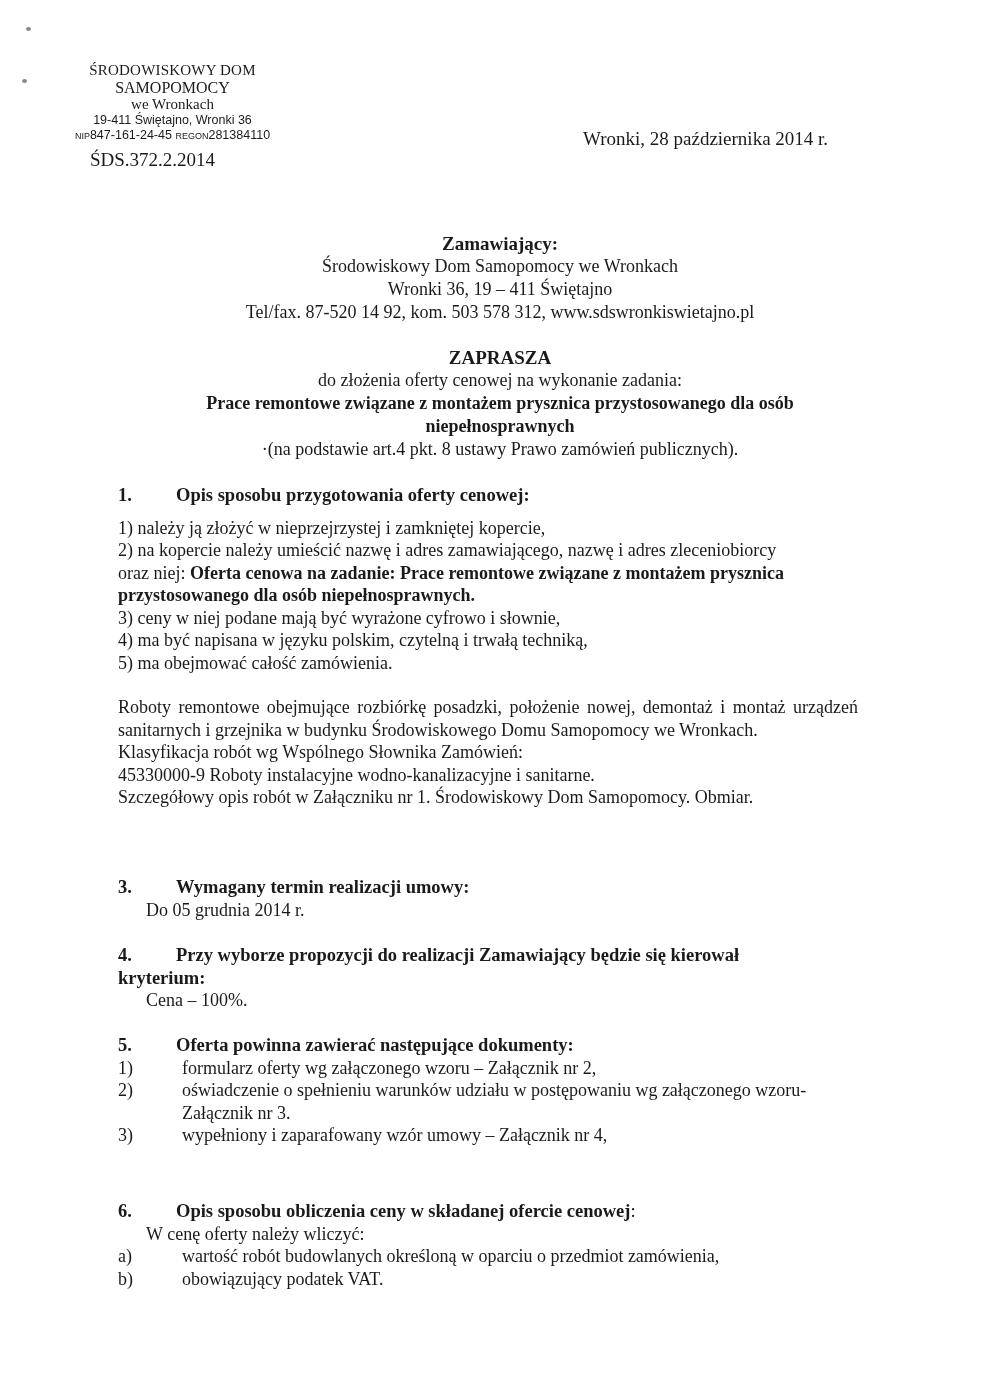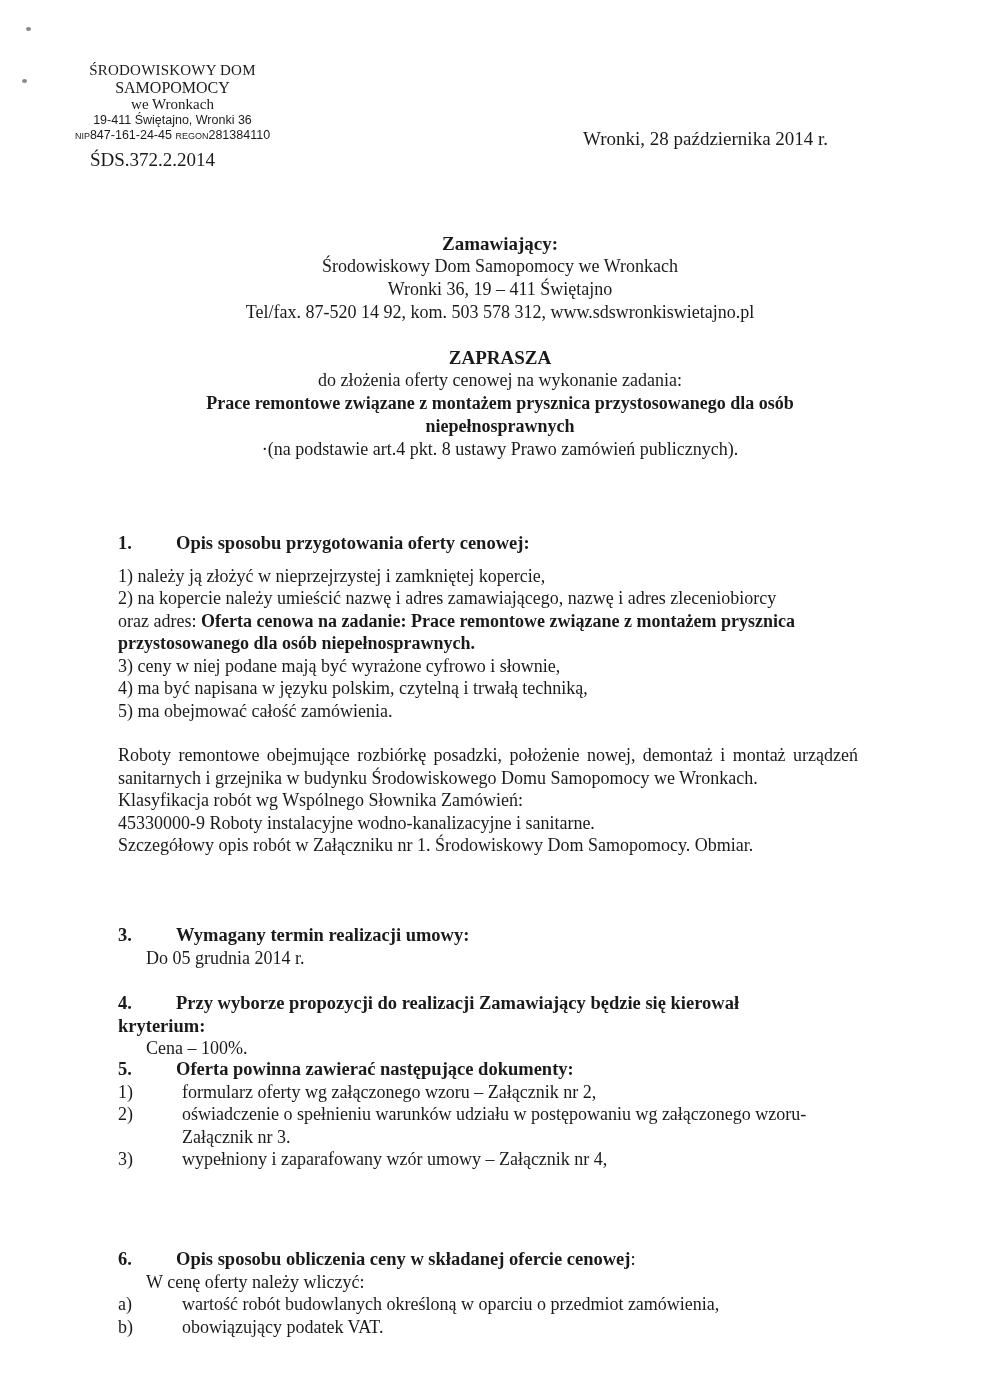--- a/index.html
+++ b/index.html
@@ -15,21 +15,21 @@
   }
   .stamp .l1 { font-size: 15px; letter-spacing: 0.2px; }
   .stamp .l2 { font-size: 16px; }
   .stamp .l3 { font-size: 15px; }
   .stamp .sans { font-family: "Liberation Sans", sans-serif; font-size: 12.5px; line-height: 15px; }
   .stamp .sans small { font-size: 9px; }
   .ref { left: 90px; top: 149px; font-size: 19px; }
   .date { left: 583px; top: 128px; font-size: 19px; }
   .center { left: 0; width: 1000px; text-align: center; font-size: 18px; line-height: 23px; }
   .bold { font-weight: bold; }
-  .content { font-size: 18px; line-height: 22.5px; margin-top: 48px; }
+  .content { font-size: 18px; line-height: 22.5px; }
   .sec-head { font-weight: bold; font-size: 18.5px; }
   .sec-num { display: inline-block; width: 58px; }
   .li { position: relative; }
   .li .n { position: absolute; left: 0; }
   .li .t { margin-left: 64px; display: block; }
   .justify { text-align: justify; text-align-last: left; }
   .mark { width: 5px; height: 4px; border-radius: 50%; background: #888; }
 </style>
 </head>
 <body>
@@ -67,21 +67,21 @@
 </div>
 
 <div class="abs content" style="left:118px; top:484px; width:745px;">
   <div class="sec-head">
     <span class="sec-num">1.</span><span>Opis sposobu przygotowania oferty cenowej:</span>
   </div>
   <div style="height:10px;"></div>
   <div>1) należy ją złożyć w nieprzejrzystej i zamkniętej kopercie,</div>
   <div>2) na kopercie należy umieścić nazwę i adres zamawiającego, nazwę i adres zleceniobiorcy</div>
   <div>
-    <span>oraz adres: </span><span class="bold">Oferta cenowa na zadanie: Prace remontowe związane z montażem prysznica</span>
+    <span>oraz niej: </span><span class="bold">Oferta cenowa na zadanie: Prace remontowe związane z montażem prysznica</span>
   </div>
   <div class="bold">przystosowanego dla osób niepełnosprawnych.</div>
   <div>3) ceny w niej podane mają być wyrażone cyfrowo i słownie,</div>
   <div>4) ma być napisana w języku polskim, czytelną i trwałą techniką,</div>
   <div>5) ma obejmować całość zamówienia.</div>
 </div>
 
 <div class="abs content" style="left:118px; top:696px; width:740px;">
   <div class="justify">Roboty remontowe obejmujące rozbiórkę posadzki, położenie nowej, demontaż i montaż urządzeń sanitarnych i grzejnika w budynku Środowiskowego Domu Samopomocy we Wronkach.</div>
   <div>Klasyfikacja robót wg Wspólnego Słownika Zamówień:</div>
@@ -97,21 +97,21 @@
 </div>
 
 <div class="abs content" style="left:118px; top:944px; width:745px;">
   <div class="sec-head">
     <span class="sec-num">4.</span><span>Przy wyborze propozycji do realizacji Zamawiający będzie się kierował</span>
   </div>
   <div class="sec-head">kryterium:</div>
   <div style="padding-left:28px;">Cena – 100%.</div>
 </div>
 
-<div class="abs content" style="left:118px; top:1010px; width:745px;">
+<div class="abs content" style="left:118px; top:1034px; width:745px;">
   <div class="sec-head">
     <span class="sec-num">5.</span><span>Oferta powinna zawierać następujące dokumenty:</span>
   </div>
   <div class="li">
     <span class="n">1)</span>
     <span class="t">formularz oferty wg załączonego wzoru – Załącznik nr 2,</span>
   </div>
   <div class="li">
     <span class="n">2)</span>
     <span class="t">oświadczenie o spełnieniu warunków udziału w postępowaniu wg załączonego wzoru-</span>

